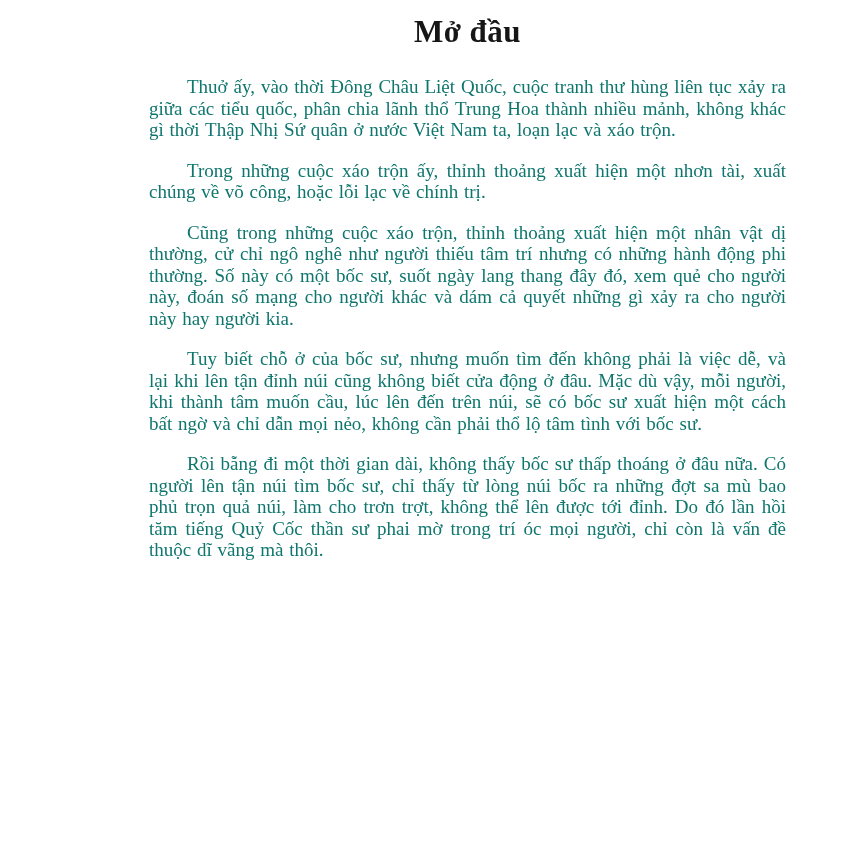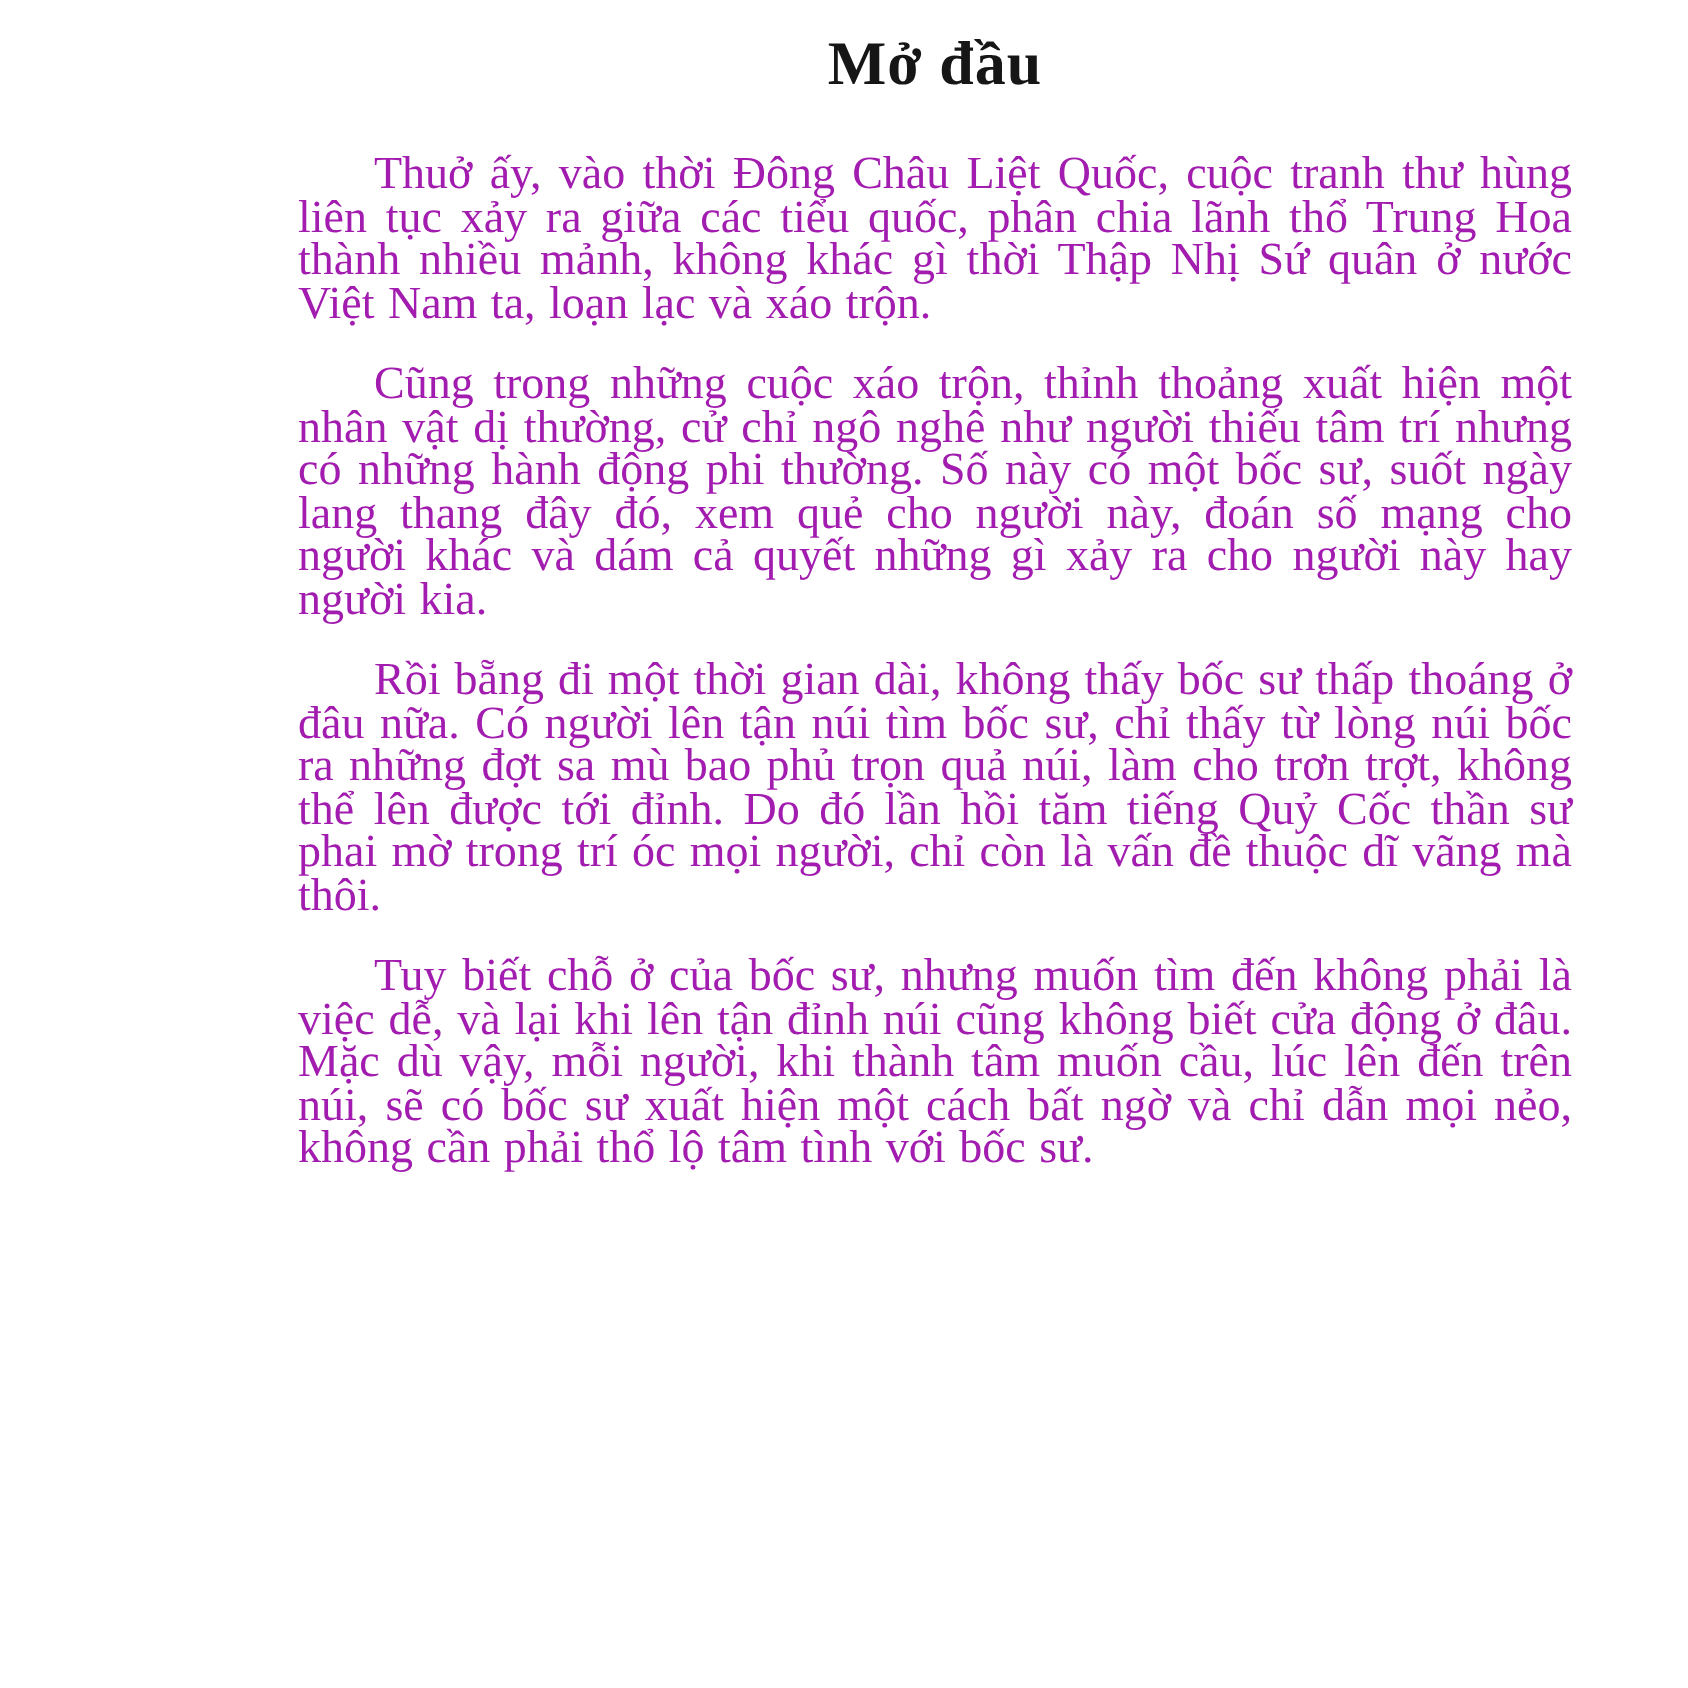--- a/index.html
+++ b/index.html
@@ -27,34 +27,35 @@
     font-size: 31px;
     font-weight: bold;
     letter-spacing: 0.5px;
     color: #161616;
     font-family: "Liberation Serif", "DejaVu Serif", serif;
   }
   .body-text p {
     margin: 0 0 19px 0;
     text-align: justify;
     text-indent: 38px;
-    font-size: 23px;
+    font-size: 19px;
     line-height: 21.5px;
-    color: #a21caf;
+    color: #0f766e;
     word-spacing: 1px;
   }
   .body-text p:last-child {
     margin-bottom: 0;
   }
 </style>
 </head>
 <body>
 
 <div class="page">
   <h1 class="page-title">Mở đầu</h1>
 
   <div class="body-text">
     <p>Thuở ấy, vào thời Đông Châu Liệt Quốc, cuộc tranh thư hùng liên tục xảy ra giữa các tiểu quốc, phân chia lãnh thổ Trung Hoa thành nhiều mảnh, không khác gì thời Thập Nhị Sứ quân ở nước Việt Nam ta, loạn lạc và xáo trộn.</p>
+    <p>Trong những cuộc xáo trộn ấy, thỉnh thoảng xuất hiện một nhơn tài, xuất chúng về võ công, hoặc lỗi lạc về chính trị.</p>
     <p>Cũng trong những cuộc xáo trộn, thỉnh thoảng xuất hiện một nhân vật dị thường, cử chỉ ngô nghê như người thiếu tâm trí nhưng có những hành động phi thường. Số này có một bốc sư, suốt ngày lang thang đây đó, xem quẻ cho người này, đoán số mạng cho người khác và dám cả quyết những gì xảy ra cho người này hay người kia.</p>
+    <p>Tuy biết chỗ ở của bốc sư, nhưng muốn tìm đến không phải là việc dễ, và lại khi lên tận đỉnh núi cũng không biết cửa động ở đâu. Mặc dù vậy, mỗi người, khi thành tâm muốn cầu, lúc lên đến trên núi, sẽ có bốc sư xuất hiện một cách bất ngờ và chỉ dẫn mọi nẻo, không cần phải thổ lộ tâm tình với bốc sư.</p>
     <p>Rồi bẵng đi một thời gian dài, không thấy bốc sư thấp thoáng ở đâu nữa. Có người lên tận núi tìm bốc sư, chỉ thấy từ lòng núi bốc ra những đợt sa mù bao phủ trọn quả núi, làm cho trơn trợt, không thể lên được tới đỉnh. Do đó lần hồi tăm tiếng Quỷ Cốc thần sư phai mờ trong trí óc mọi người, chỉ còn là vấn đề thuộc dĩ vãng mà thôi.</p>
-    <p>Tuy biết chỗ ở của bốc sư, nhưng muốn tìm đến không phải là việc dễ, và lại khi lên tận đỉnh núi cũng không biết cửa động ở đâu. Mặc dù vậy, mỗi người, khi thành tâm muốn cầu, lúc lên đến trên núi, sẽ có bốc sư xuất hiện một cách bất ngờ và chỉ dẫn mọi nẻo, không cần phải thổ lộ tâm tình với bốc sư.</p>
   </div>
 </div>
 
 </body></html>

